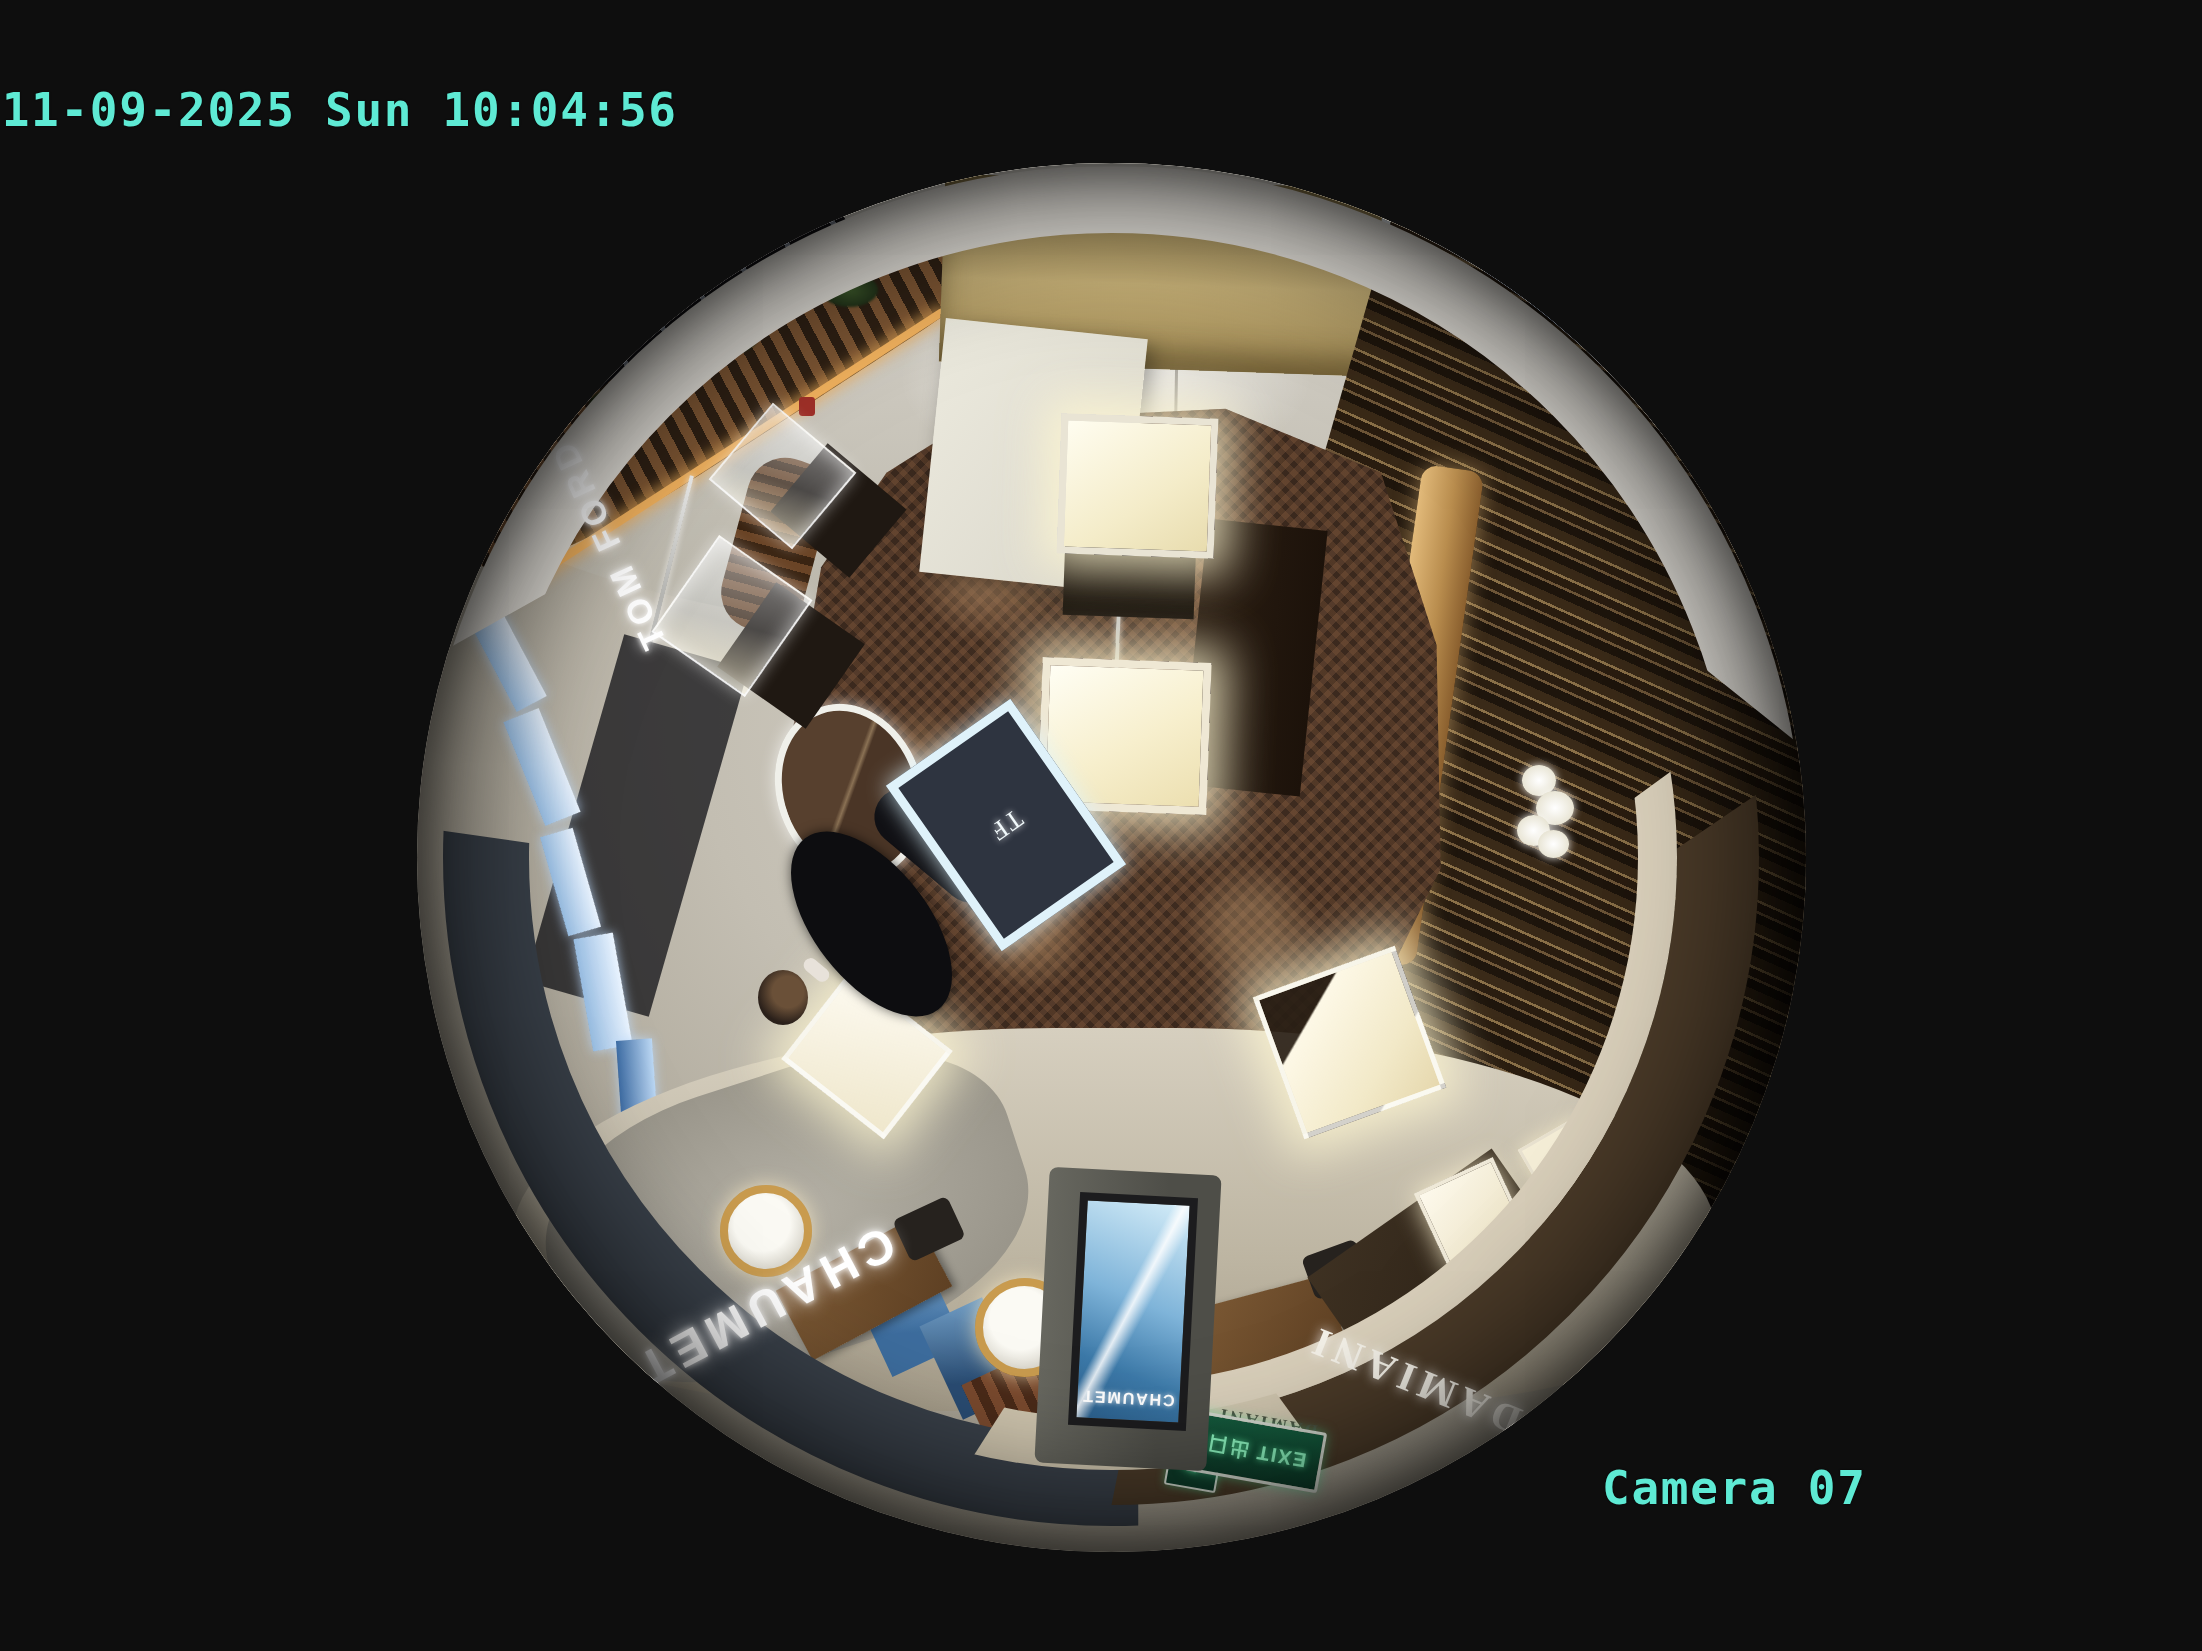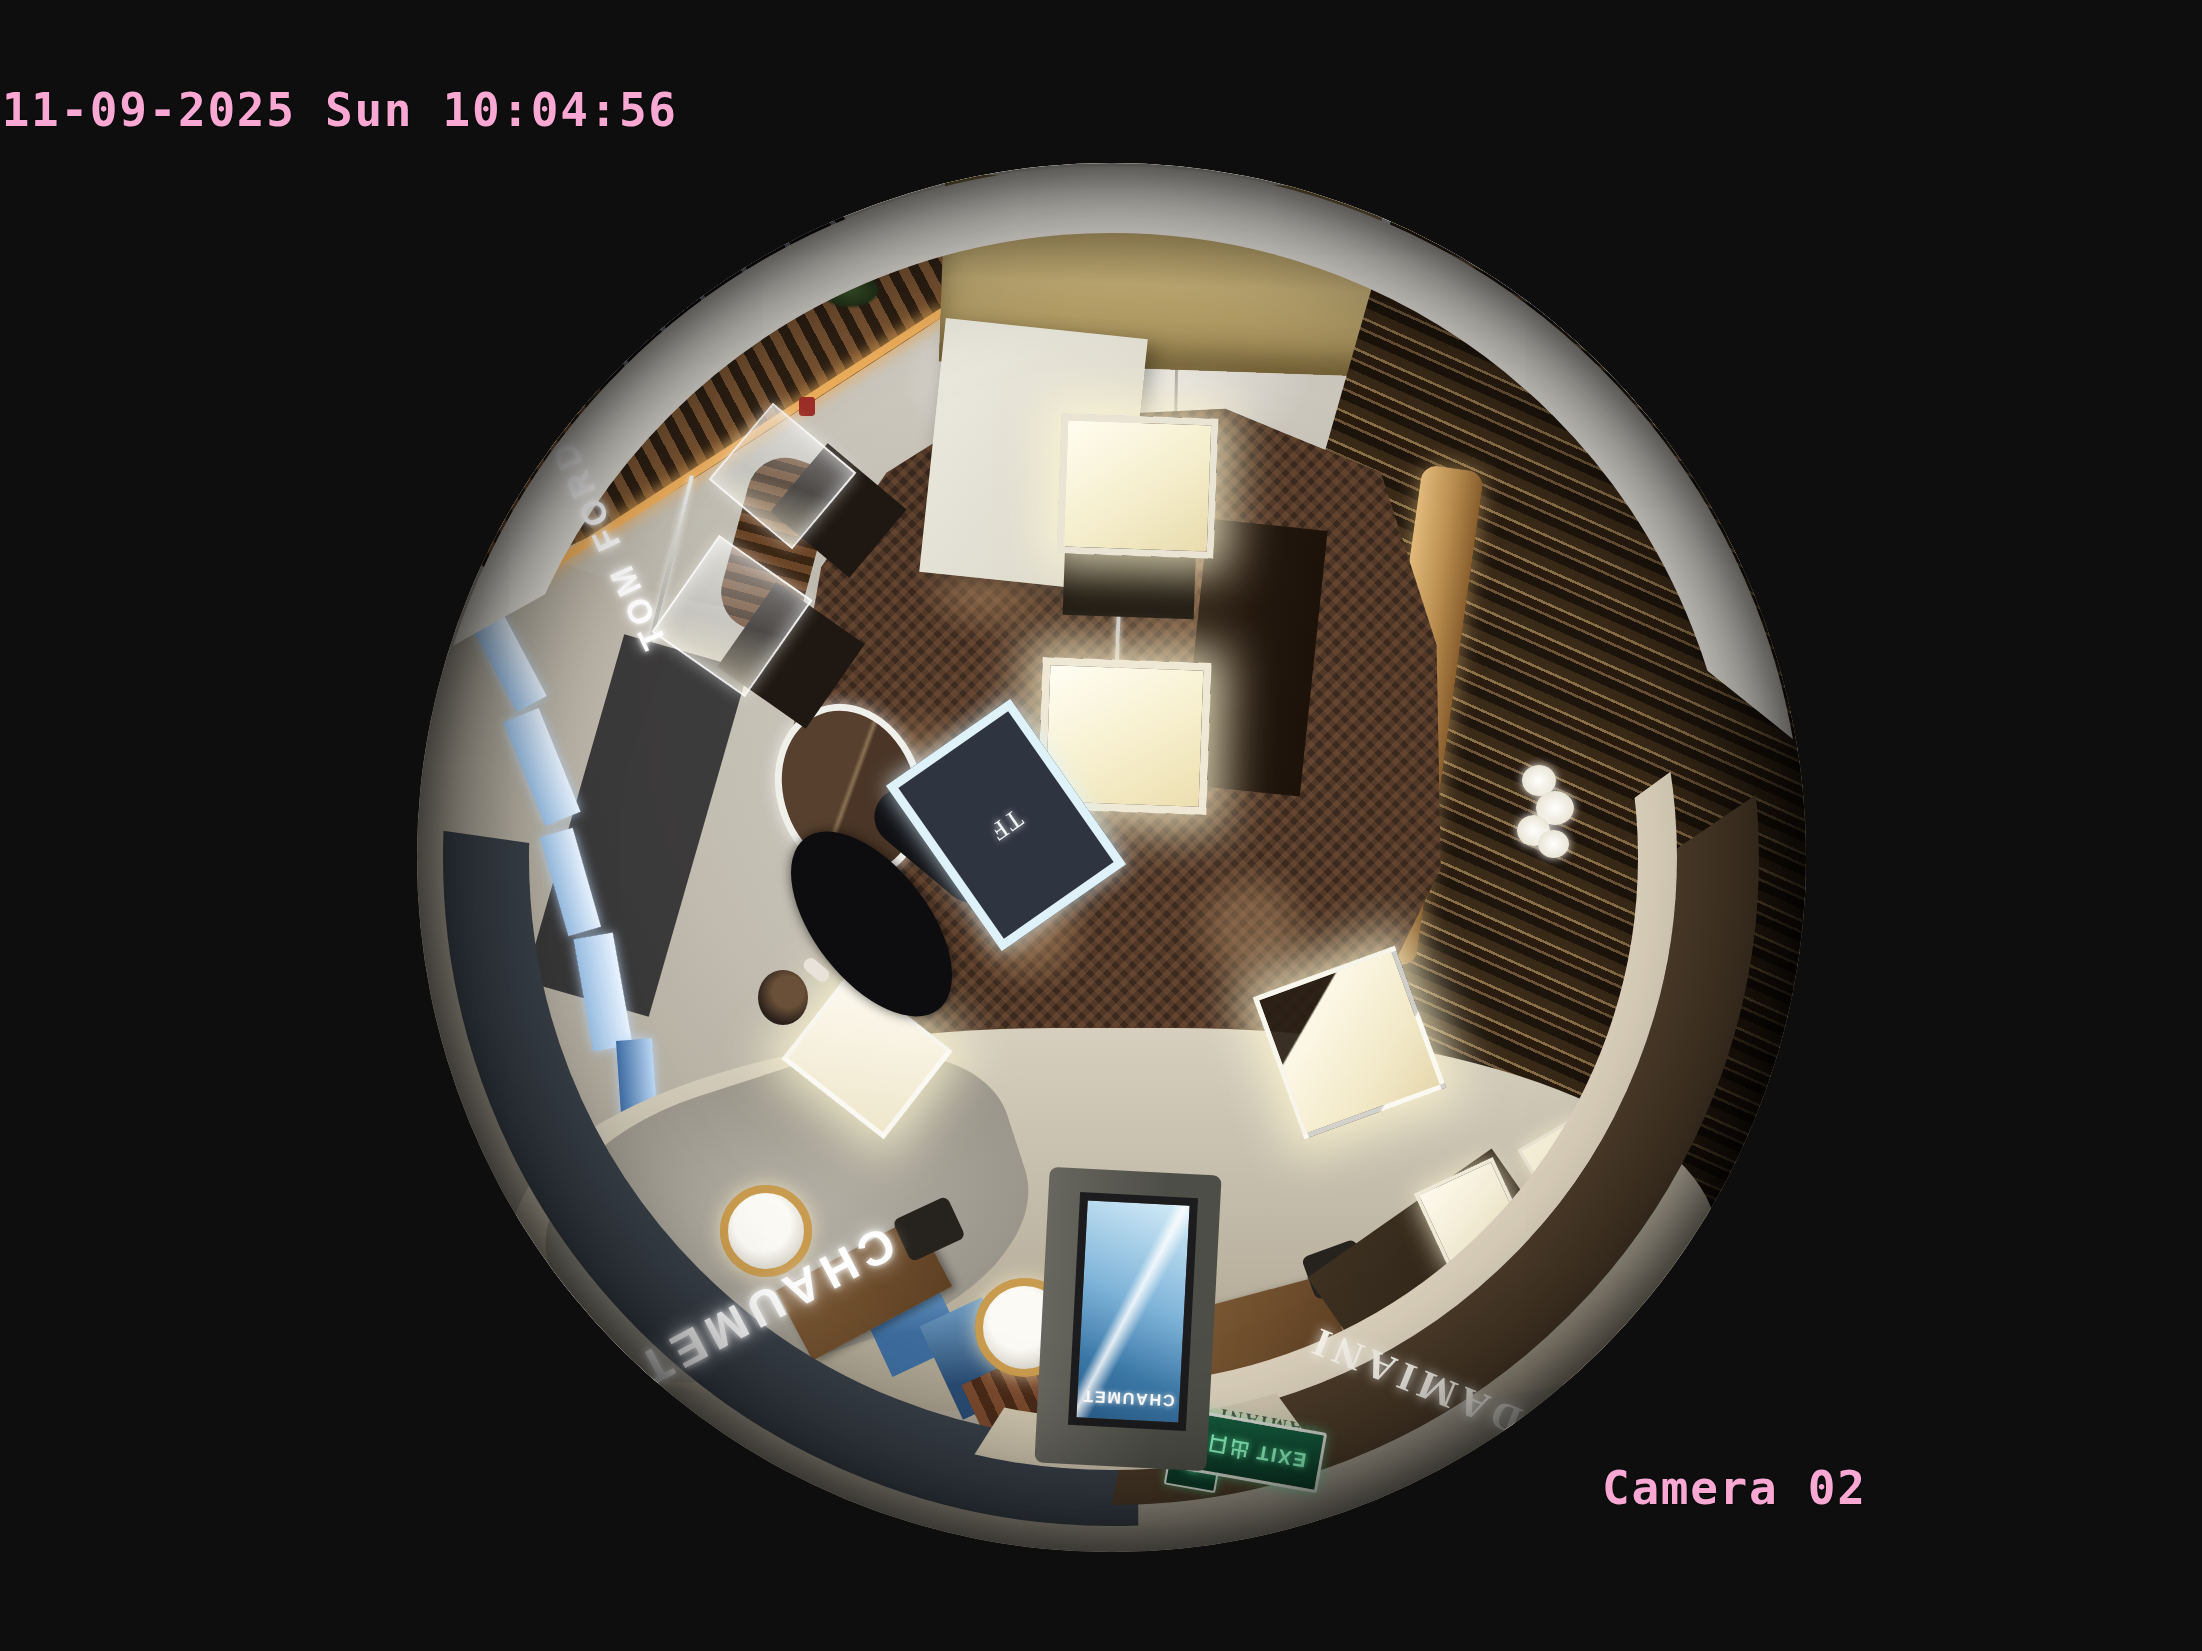--- a/index.html
+++ b/index.html
@@ -1,17 +1,17 @@
 <!DOCTYPE html>
 <html style="font-size:13.8px"><head>
 <meta charset="utf-8">
 <style>
   html,body{margin:0;padding:0;background:#0e0e0e;width:2203px;height:1652px;overflow:hidden;}
   .canvas{position:absolute;inset:0;width:2203px;height:1652px;background:#0e0e0e;font-family:"DejaVu Sans Mono",monospace;}
-  .osd{position:absolute;color:#f9a8d4;font-family:"DejaVu Sans Mono",monospace;font-weight:bold;font-size:46px;letter-spacing:1.7px;text-shadow:0 0 1.7px #000;}
+  .osd{position:absolute;color:#5eead4;font-family:"DejaVu Sans Mono",monospace;font-weight:bold;font-size:46px;letter-spacing:1.7px;text-shadow:0 0 1.7px #000;}
   #ts{left:1.7px;top:83px;}
   #cam{left:1602px;top:1461px;}
 
   
   .fisheye{position:absolute;left:417px;top:163px;width:1389px;height:1389px;border-radius:50%;overflow:hidden;background:radial-gradient(circle at 50% 38%,#d4d0c6 0%,#c3beb2 38%,#b0aa9c 62%,#938d7f 85%,#7e7869 100%);}
   .fisheye *{position:absolute;}
 
   
   .corridor-top{left:0;top:0;width:1389px;height:482px;border-radius:0 0 42% 52%/0 0 155px 206px;
     background:linear-gradient(180deg,#d9d6ce 0%,#cdc9bf 45%,#b8b4a8 100%);}
@@ -265,15 +265,15 @@
       <span class="fl1"></span>
       <span class="fl2"></span>
       <span class="fl3"></span>
       <span class="fl4"></span>
     </div>
 
     <div class="vignette"></div>
   </div>
 
   <div class="osd" id="ts">11-09-2025 Sun 10:04:56</div>
-  <div class="osd" id="cam">Camera 02</div>
+  <div class="osd" id="cam">Camera 07</div>
 </div>
 
 
 </body></html>

